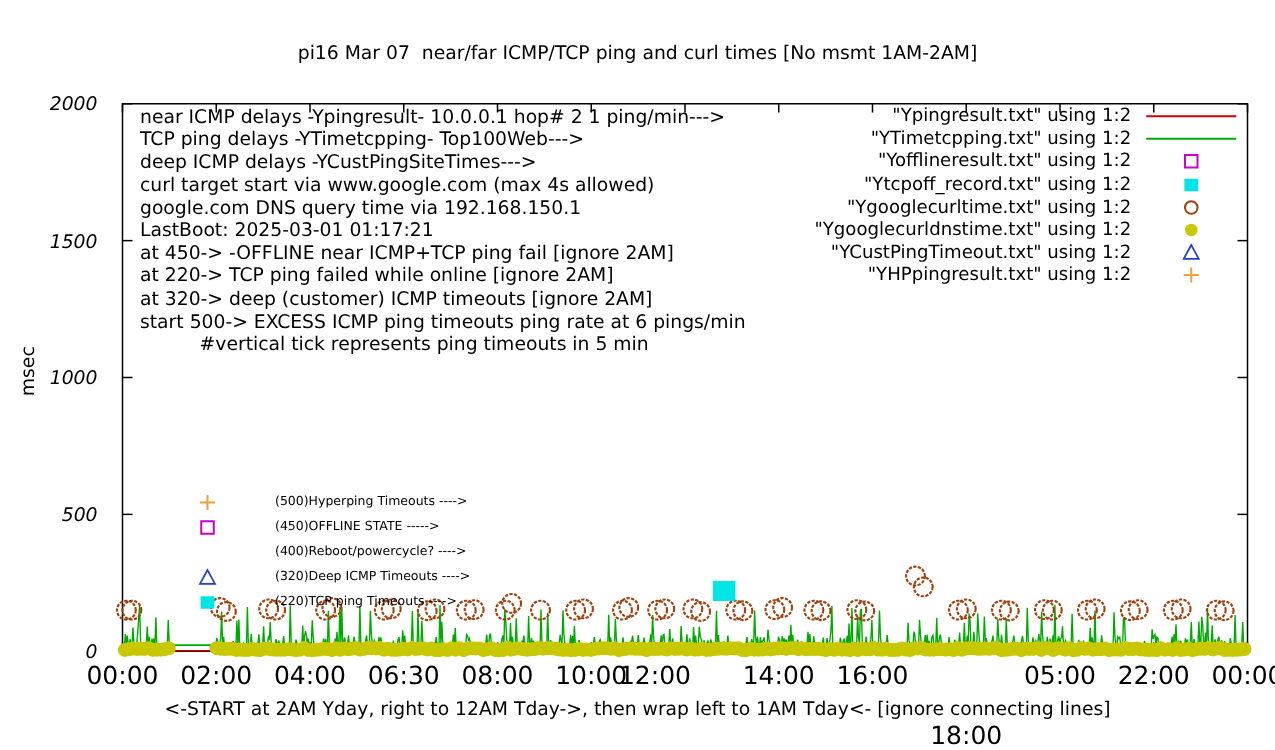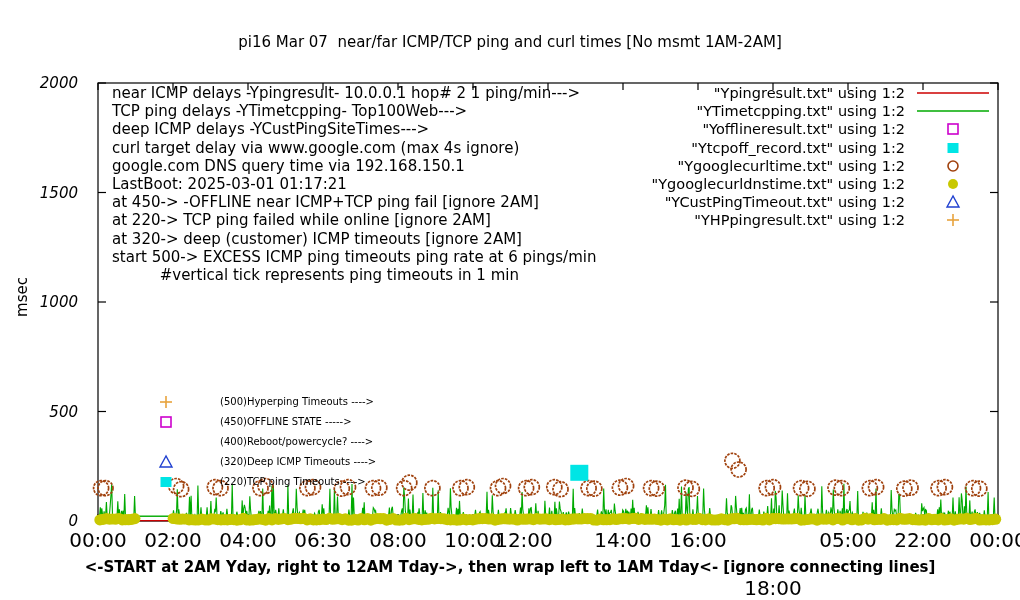--- a/index.html
+++ b/index.html
@@ -2,21 +2,21 @@
 <html><head>
 <meta charset="utf-8">
 <style>
   html,body{margin:0;padding:0;background:#ffffff;}
   body{width:1020px;height:600px;overflow:hidden;font-family:"DejaVu Sans",sans-serif;color:#000;}
   #root{position:relative;width:1020px;height:600px;}
   .txt{position:absolute;white-space:pre;}
   #chart-title{top:33px;left:0;width:1020px;text-align:center;font-size:15px;}
   #ylabel{position:absolute;left:2px;top:288px;width:40px;text-align:center;font-size:15px;
           transform:rotate(-90deg);transform-origin:center center;}
-  #xcaption{top:558px;left:0;width:1020px;text-align:center;font-size:15px;font-weight:bold;}
+  #xcaption{top:558px;left:0;width:1020px;text-align:center;font-size:15px;}
   .ytick{position:absolute;right:0;width:78px;text-align:right;font-size:15px;transform:translateY(-9px);font-style:italic;}
   .xtick{position:absolute;width:80px;text-align:center;font-size:20px;top:528px;}
   #plotsvg{position:absolute;left:0;top:0;}
   .note-line{font-size:15px;white-space:pre;}
   #notes{position:absolute;left:112px;top:84px;line-height:18.2px;}
   #legend{position:absolute;left:575px;top:84px;line-height:18.2px;width:330px;text-align:right;}
   .leg-row{font-size:14.5px;white-space:pre;height:18.2px;}
   #legsyms{position:absolute;left:915px;top:84px;}
   .leg-sym{position:absolute;left:0;width:80px;height:18.2px;}
   #inplot{position:absolute;left:180px;top:392px;line-height:20px;}
@@ -423,28 +423,28 @@
       </g>
       <g>
         <rect x="570.3" y="464.8" width="18" height="16" fill="#00e5e5"></rect>
       </g>
     </svg>
 
   <div id="notes">
       <div class="note-line">near ICMP delays -Ypingresult- 10.0.0.1 hop# 2 1 ping/min---&gt;</div>
       <div class="note-line">TCP ping delays -YTimetcpping- Top100Web---&gt;</div>
       <div class="note-line">deep ICMP delays -YCustPingSiteTimes---&gt;</div>
-      <div class="note-line">curl target delay via www.google.com (max 4s ignore)</div>
+      <div class="note-line">curl target start via www.google.com (max 4s allowed)</div>
       <div class="note-line">google.com DNS query time via 192.168.150.1</div>
       <div class="note-line">LastBoot: 2025-03-01 01:17:21</div>
       <div class="note-line">at 450-&gt; -OFFLINE near ICMP+TCP ping fail [ignore 2AM]</div>
       <div class="note-line">at 220-&gt; TCP ping failed while online [ignore 2AM]</div>
       <div class="note-line">at 320-&gt; deep (customer) ICMP timeouts [ignore 2AM]</div>
       <div class="note-line">start 500-&gt; EXCESS ICMP ping timeouts ping rate at 6 pings/min</div>
-      <div class="note-line">          #vertical tick represents ping timeouts in 1 min</div>
+      <div class="note-line">          #vertical tick represents ping timeouts in 5 min</div>
     </div>
 
   <div id="legend">
       <div class="leg-row">"Ypingresult.txt" using 1:2</div>
       <div class="leg-row">"YTimetcpping.txt" using 1:2</div>
       <div class="leg-row">"Yofflineresult.txt" using 1:2</div>
       <div class="leg-row">"Ytcpoff_record.txt" using 1:2</div>
       <div class="leg-row">"Ygooglecurltime.txt" using 1:2</div>
       <div class="leg-row">"Ygooglecurldnstime.txt" using 1:2</div>
       <div class="leg-row">"YCustPingTimeout.txt" using 1:2</div>

